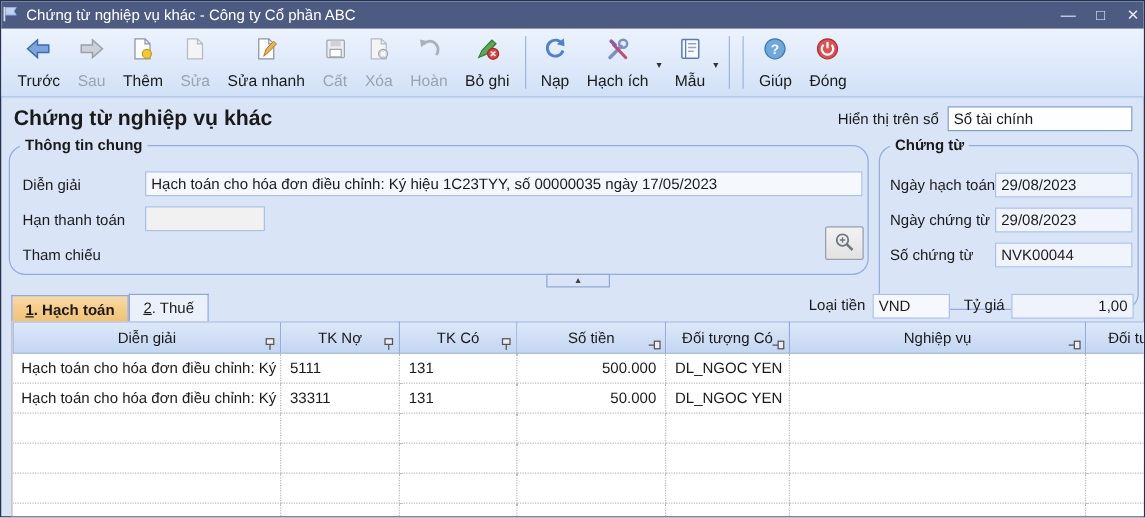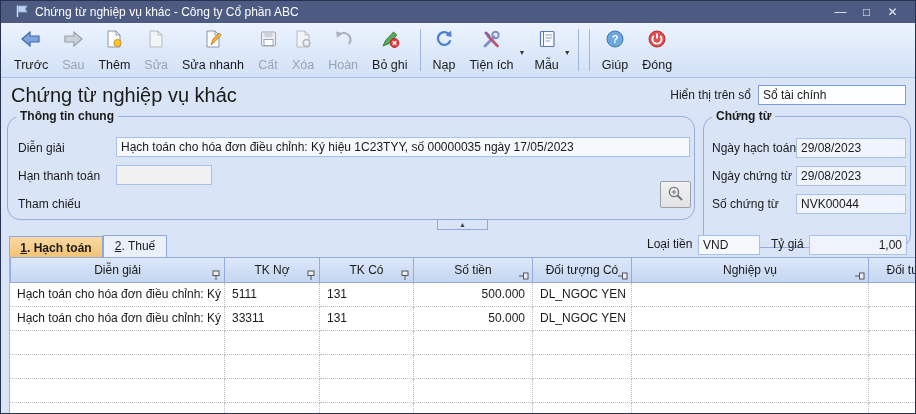--- a/index.html
+++ b/index.html
@@ -1,37 +1,37 @@
 <!DOCTYPE html>
 <html><head>
 <meta charset="utf-8">
 <style>
   * { box-sizing: border-box; margin: 0; padding: 0; }
   html,body { width:916px; height:414px; }
   body { font-family: "Liberation Sans", sans-serif; font-size:12px; color:#1a1a1a; }
   #win { position:relative; width:916px; height:414px; background:#D9E5F6; border:1px solid #26324F; overflow:hidden; }
 
   
-  .titlebar { position:absolute; top:0; left:0; right:0; height:22px; background:#4D5B82; display:flex; align-items:center; padding:0 14px; }
+  .titlebar { position:absolute; top:0; left:0; right:0; height:22px; background:#4D5B82; display:flex; align-items:center; padding:0 0; }
   .titlebar .ttl { color:#fff; font-size:12px; margin-left:6px; flex:1; white-space:nowrap; overflow:hidden; }
   .winctl { display:flex; gap:9px; align-items:center; }
   .winctl span { color:#E7EAF3; width:17px; text-align:center; font-size:12px; cursor:default; }
 
   
   .toolbar { position:absolute; top:22px; left:0; right:0; height:55px; background:linear-gradient(#ECF3FD,#D2E1F7); border-bottom:1px solid #A9C2E8; display:flex; align-items:stretch; padding:2px 0 2px 6px; }
   .tbtn { position:relative; display:flex; flex-direction:column; align-items:center; justify-content:space-between; padding:4px 7px 3px 7px; border-radius:3px; }
   .tbtn .lbl { font-size:12.5px; white-space:nowrap; }
   .tbtn.disabled .lbl { color:#9AA3B0; }
   .tbtn.hascaret { padding-right:14px; }
   .caret { position:absolute; right:2px; top:24px; font-size:7px; color:#333; }
   .tsep { width:1px; background:#9FB6DF; margin:4px 5px; }
 
   
   .pagehead { position:absolute; top:78px; left:0; right:0; height:32px; display:flex; align-items:center; }
-  .pagehead h1 { font-size:20px; font-weight:normal; margin-left:10px; flex:1; }
+  .pagehead h1 { font-size:17px; font-weight:bold; margin-left:10px; flex:1; }
   .pagehead .dlabel { margin-right:7px; }
   .field { background:#F5F9FE; border:1px solid #A9C1E8; height:20px; font-family:"Liberation Sans",sans-serif; font-size:12px; padding:0 4px; color:#1a1a1a; }
   .pagehead input { width:148px; margin-right:9px; background:#FDFEFF; border-color:#7E9BD6; }
 
   
   .content { position:absolute; top:110px; left:0; right:0; height:122px; }
   .grp { position:absolute; border:1px solid #94ACDE; border-radius:13px; }
   .grp .legend { position:absolute; top:-8px; left:8px; background:#D9E5F6; padding:0 4px; font-weight:bold; }
   #grp-info { left:6px; top:5px; width:688px; height:104px; }
   #grp-doc  { left:702px; top:5px; width:208px; height:132px; }
@@ -166,21 +166,21 @@
           </svg></span>
       <span class="lbl">Nạp</span>
     </div>
     <div class="tbtn hascaret">
       <span><svg width="20" height="20" viewBox="0 0 20 20">
             <path d="M4 17 L13 8" stroke="#7D8FC8" stroke-width="2.8" stroke-linecap="round"></path>
             <circle cx="14.5" cy="6" r="3.2" fill="none" stroke="#7D8FC8" stroke-width="2"></circle>
             <path d="M16.5 17 L7 7" stroke="#C05070" stroke-width="2.6" stroke-linecap="round"></path>
             <path d="M5 4 L8 7" stroke="#8A5FA8" stroke-width="3" stroke-linecap="round"></path>
           </svg></span>
-      <span class="lbl">Tiện ích</span>
+      <span class="lbl">Hạch ích</span>
       <span class="caret">▼</span>
     </div>
     <div class="tbtn hascaret">
       <span><svg width="20" height="20" viewBox="0 0 20 20">
             <rect x="3.5" y="2.5" width="13.5" height="15" rx="1" fill="#F8FAFF" stroke="#5B79C0" stroke-width="1.2"></rect>
             <path d="M6.5 2.5 V17.5" stroke="#5B79C0"></path>
             <path d="M8.5 6 H15 M8.5 9 H15 M8.5 12 H13" stroke="#8FA3D0" stroke-width="1.1"></path>
           </svg></span>
       <span class="lbl">Mẫu</span>
       <span class="caret">▼</span>

